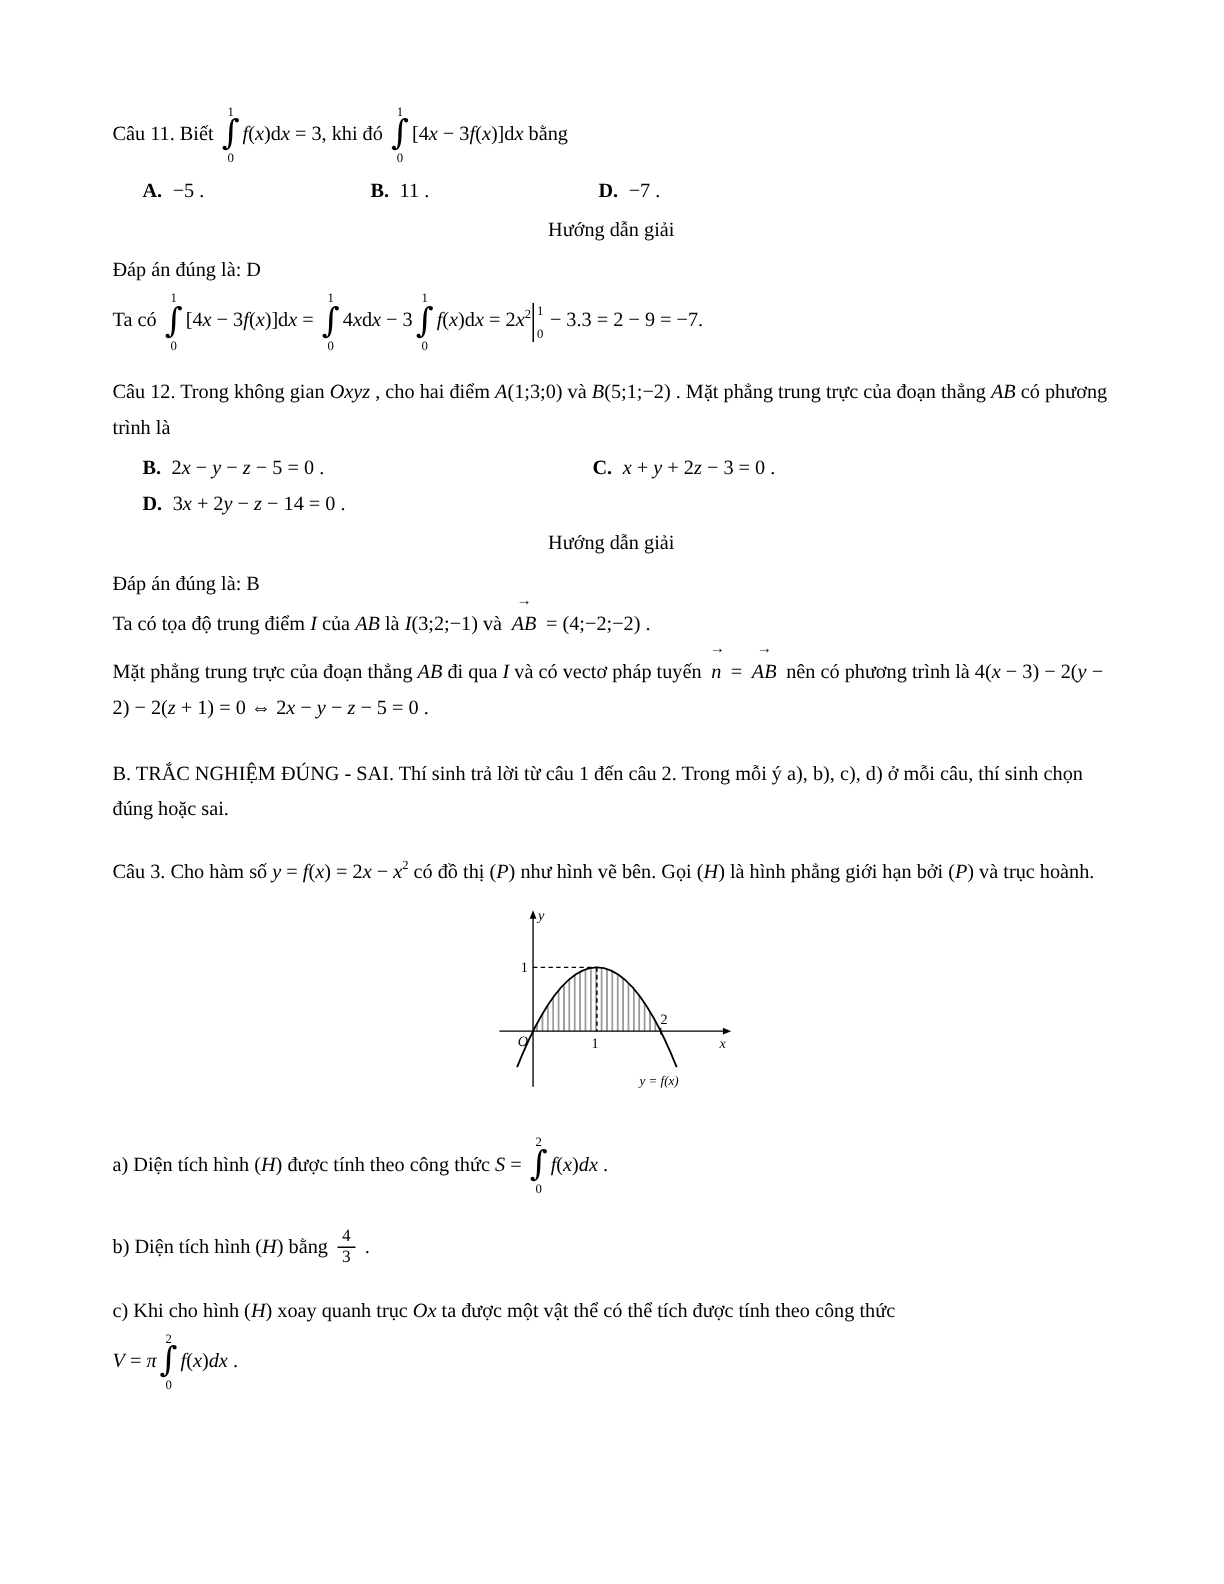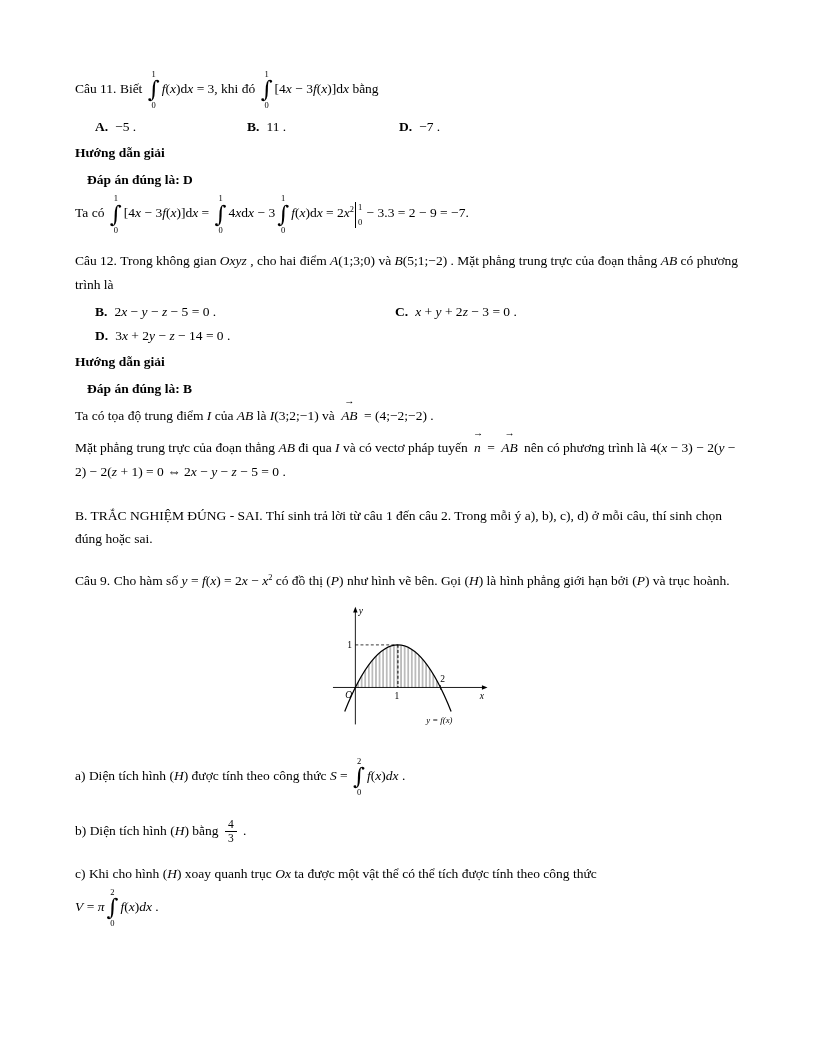--- a/index.html
+++ b/index.html
@@ -13,22 +13,22 @@
   sup{font-size:.62em;line-height:0}
 
   section.q{margin:0 0 14px 0}
   .stem{margin-bottom:2px}
   .opts{display:flex;margin:4px 0 2px 20px}
   .opts-4 .opt{width:152px}
   .opts-4 .opt:last-child{width:auto}
   .opts-2{flex-wrap:wrap}
   .opts-2 .opt{width:300px;line-height:1.75}
   .ol{margin-right:7px;font-weight:bold}
-  .guide{text-align:left;font-weight:bold;margin:3px 0 2px 0}
-  .answer{font-weight:bold;margin:3px 0 2px 12px}
+  .guide{text-align:center;font-weight:normal;margin:3px 0 2px 0}
+  .answer{font-weight:normal;margin:3px 0 2px 0}
   .sol{margin-top:3px}
   .sol2{margin-top:9px}
   .sectionB{margin:20px 0 18px 0}
 
   
   .int{display:inline-flex;flex-direction:column;align-items:center;
        vertical-align:middle;line-height:1;margin:0 2px}
   .int .s{font-size:23px;line-height:.95;font-family:"DejaVu Serif",serif}
   .int .l{font-size:8.5px;line-height:1.1}
   .eval{display:inline-flex;vertical-align:middle;height:26px;margin:0 1px}
@@ -105,21 +105,21 @@
     </div>
     <p class="guide">Hướng dẫn giải</p>
     <p class="answer">Đáp án đúng là: B</p>
     <p class="sol">Ta có tọa độ trung điểm <i>I</i> của <i>AB</i> là <i>I</i>(3;2;−1) và <span class="vec">AB</span> = (4;−2;−2) .</p>
     <p class="sol sol2">Mặt phẳng trung trực của đoạn thẳng <i>AB</i> đi qua <i>I</i> và có vectơ pháp tuyến <span class="vec">n</span> = <span class="vec">AB</span> nên có phương trình là 4(<i>x</i> − 3) − 2(<i>y</i> − 2) − 2(<i>z</i> + 1) = 0 ⇔ 2<i>x</i> − <i>y</i> − <i>z</i> − 5 = 0 .</p>
   </section>
 
   <p class="sectionB"><b>B. TRẮC NGHIỆM ĐÚNG - SAI.</b> Thí sinh trả lời từ câu 1 đến câu 2. Trong mỗi ý <b>a), b), c), d)</b> ở mỗi câu, thí sinh chọn đúng hoặc sai.</p>
 
   <section class="q">
-    <p class="stem"><b>Câu 9.</b> Cho hàm số <i>y</i> = <i>f</i>(<i>x</i>) = 2<i>x</i> − <i>x</i><sup>2</sup> có đồ thị (<i>P</i>) như hình vẽ bên. Gọi (<i>H</i>) là hình phẳng giới hạn bởi (<i>P</i>) và trục hoành.</p>
+    <p class="stem"><b>Câu 3.</b> Cho hàm số <i>y</i> = <i>f</i>(<i>x</i>) = 2<i>x</i> − <i>x</i><sup>2</sup> có đồ thị (<i>P</i>) như hình vẽ bên. Gọi (<i>H</i>) là hình phẳng giới hạn bởi (<i>P</i>) và trục hoành.</p>
 
     <div class="graph-wrap">
       <svg width="168" height="129" viewBox="0 0 150 115" aria-hidden="false">
         <defs>
           <pattern id="hatch" width="3.2" height="4" patternUnits="userSpaceOnUse">
             <line x1="1.6" y1="0" x2="1.6" y2="4" stroke="#3a3a3a" stroke-width="0.55"></line>
           </pattern>
         </defs>
 
         <path d="M28 78 Q 66 2 104 78 Z" fill="url(#hatch)" stroke="none"></path>

